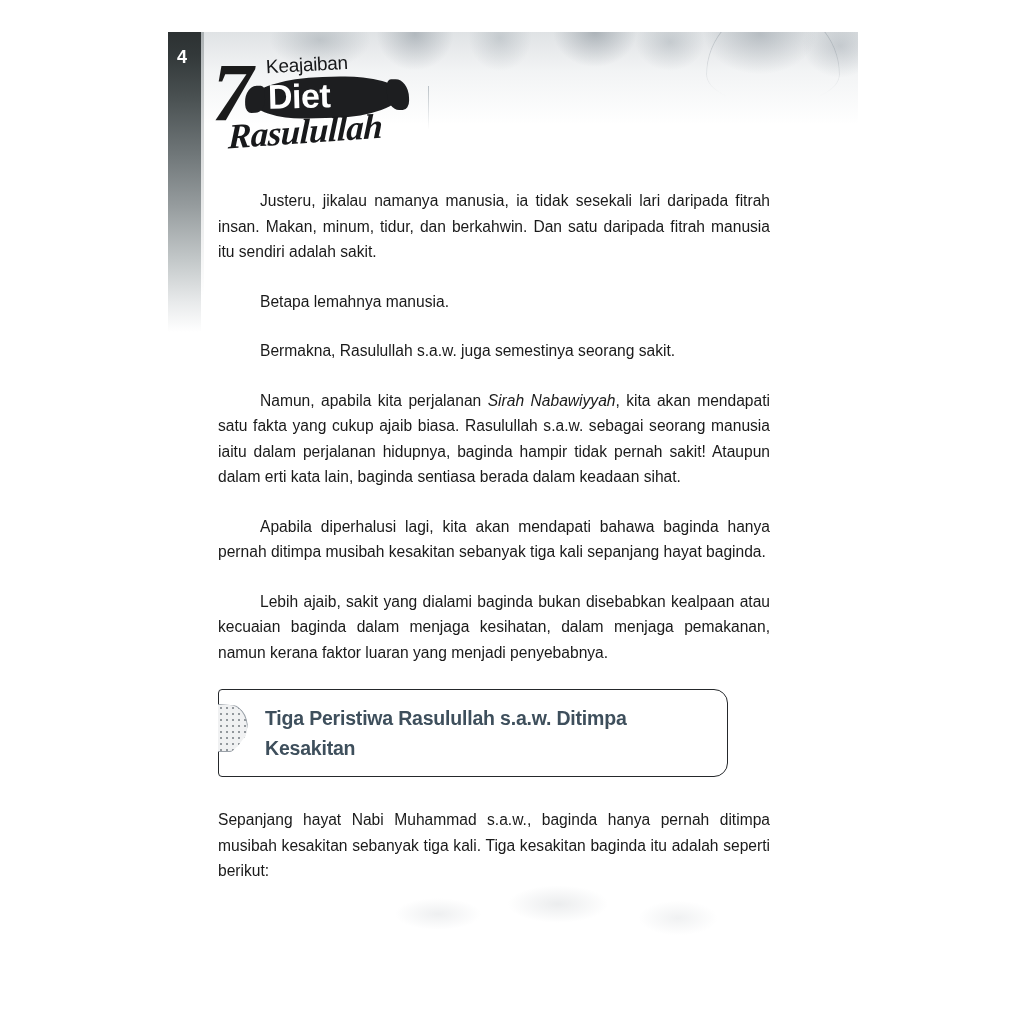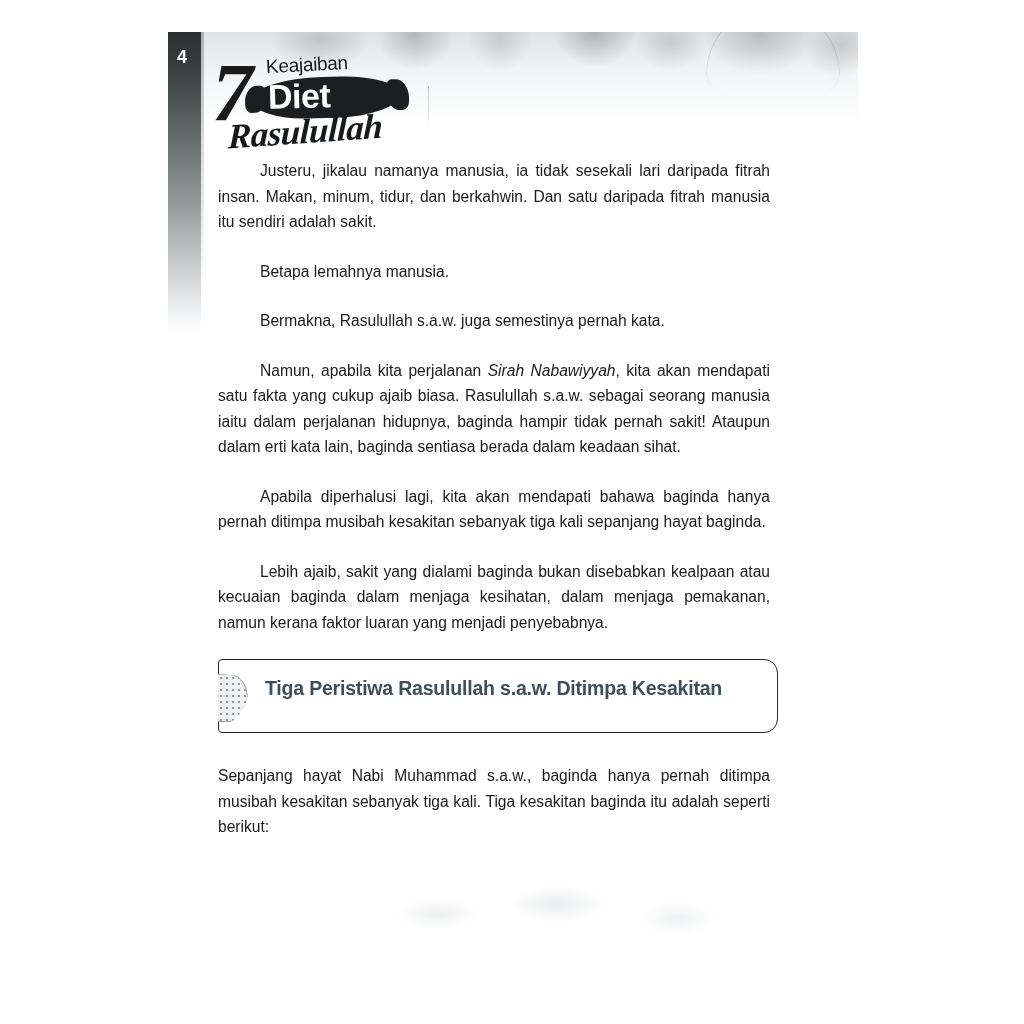--- a/index.html
+++ b/index.html
@@ -212,42 +212,42 @@
     color: #18191b;
     line-height: 1;
     transform: rotate(-4deg) skewX(-6deg);
     letter-spacing: -0.5px;
   }
 
   
   #body-content {
     position: absolute;
     left: 50px;
-    top: 126px;
+    top: 156px;
     width: 552px;
   }
   .body-paragraph {
     font-family: "Liberation Sans", sans-serif;
     font-size: 15.6px;
     line-height: 25.5px;
     color: #1a1a1a;
     text-align: justify;
     text-indent: 42px;
     margin: 0 0 24px 0;
   }
   .body-paragraph.no-indent {
     text-indent: 0;
   }
   .body-paragraph em {
   }
 
   
   #heading-box {
     position: relative;
-    width: 560px;
+    width: 510px;
     min-height: 74px;
     box-sizing: border-box;
     border: 1.6px solid #25282b;
     border-radius: 4px 14px 14px 4px;
     background: #ffffff;
     margin: 10px 0 30px 0;
     padding: 13px 18px 13px 46px;
   }
   #heading-ornament {
     position: absolute;
@@ -297,21 +297,21 @@
     <div class="logo-keajaiban">Keajaiban</div>
     <div class="logo-diet-brush"></div>
     <div class="logo-diet">Diet</div>
     <div class="logo-rasulullah">Rasulullah</div>
   </div>
 
   <div id="body-content">
     <div id="paras-before">
         <p class="body-paragraph"><span>Justeru, jikalau namanya manusia, ia tidak sesekali lari daripada fitrah insan. Makan, minum, tidur, dan berkahwin. Dan satu daripada fitrah manusia itu sendiri adalah sakit.</span></p>
         <p class="body-paragraph"><span>Betapa lemahnya manusia.</span></p>
-        <p class="body-paragraph"><span>Bermakna, Rasulullah s.a.w. juga semestinya pernah kata.</span></p>
+        <p class="body-paragraph"><span>Bermakna, Rasulullah s.a.w. juga semestinya seorang sakit.</span></p>
         <p class="body-paragraph"><span>Namun, apabila kita perjalanan </span><em>Sirah Nabawiyyah</em><span>, kita akan mendapati satu fakta yang cukup ajaib biasa. Rasulullah s.a.w. sebagai seorang manusia iaitu dalam perjalanan hidupnya, baginda hampir tidak pernah sakit! Ataupun dalam erti kata lain, baginda sentiasa berada dalam keadaan sihat.</span></p>
         <p class="body-paragraph"><span>Apabila diperhalusi lagi, kita akan mendapati bahawa baginda hanya pernah ditimpa musibah kesakitan sebanyak tiga kali sepanjang hayat baginda.</span></p>
         <p class="body-paragraph"><span>Lebih ajaib, sakit yang dialami baginda bukan disebabkan kealpaan atau kecuaian baginda dalam menjaga kesihatan, dalam menjaga pemakanan, namun kerana faktor luaran yang menjadi penyebabnya.</span></p>
       </div>
 
     <div id="heading-box">
       <div id="heading-ornament">
         <div class="orn-shape"></div>
       </div>
       <div id="heading-text">Tiga Peristiwa Rasulullah s.a.w. Ditimpa Kesakitan</div>

